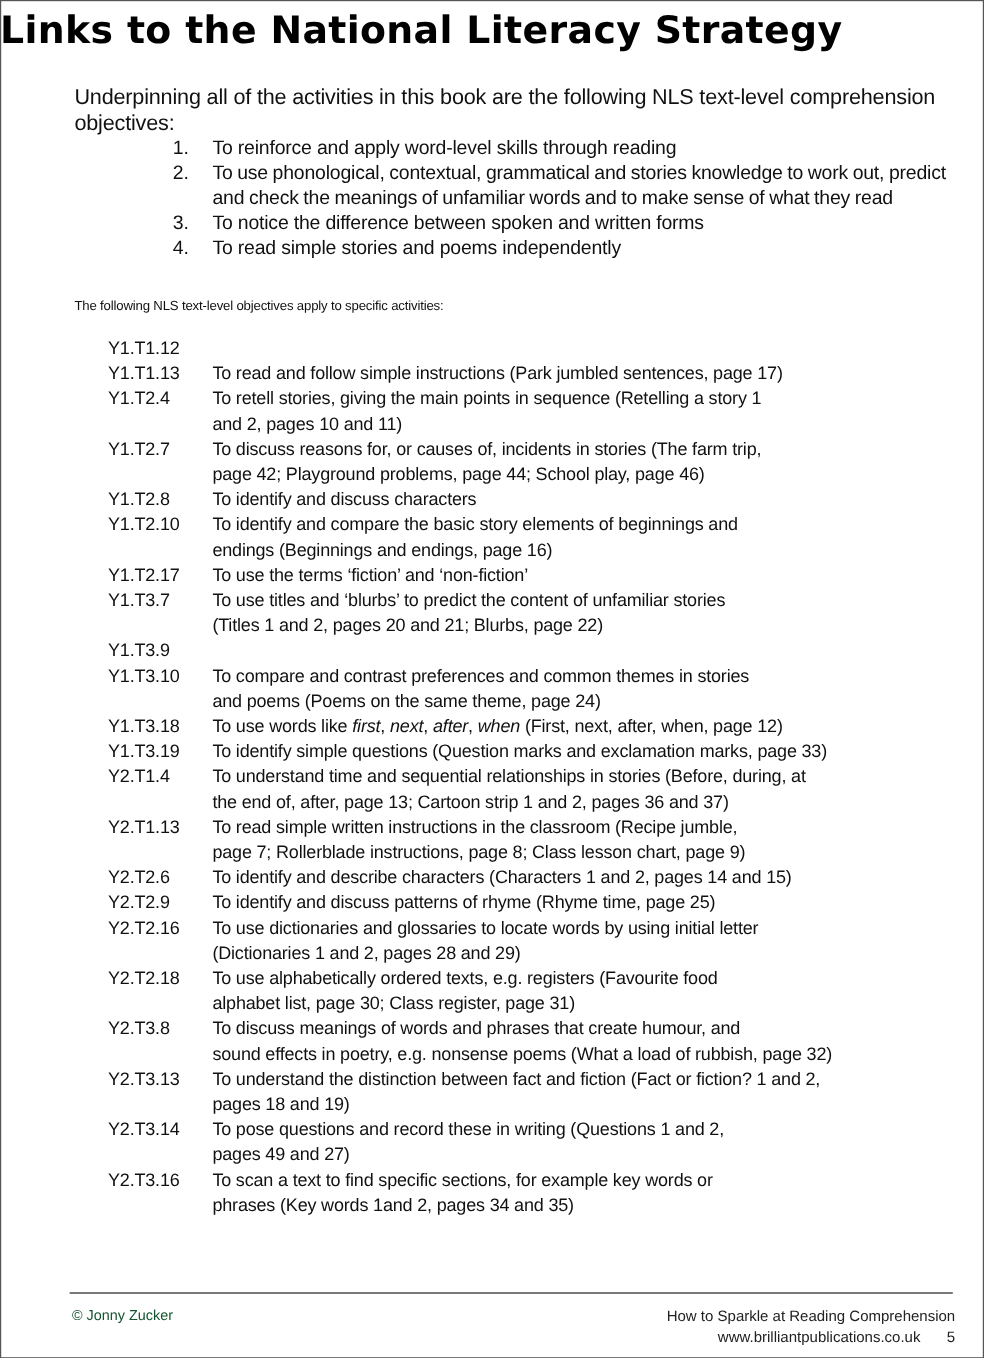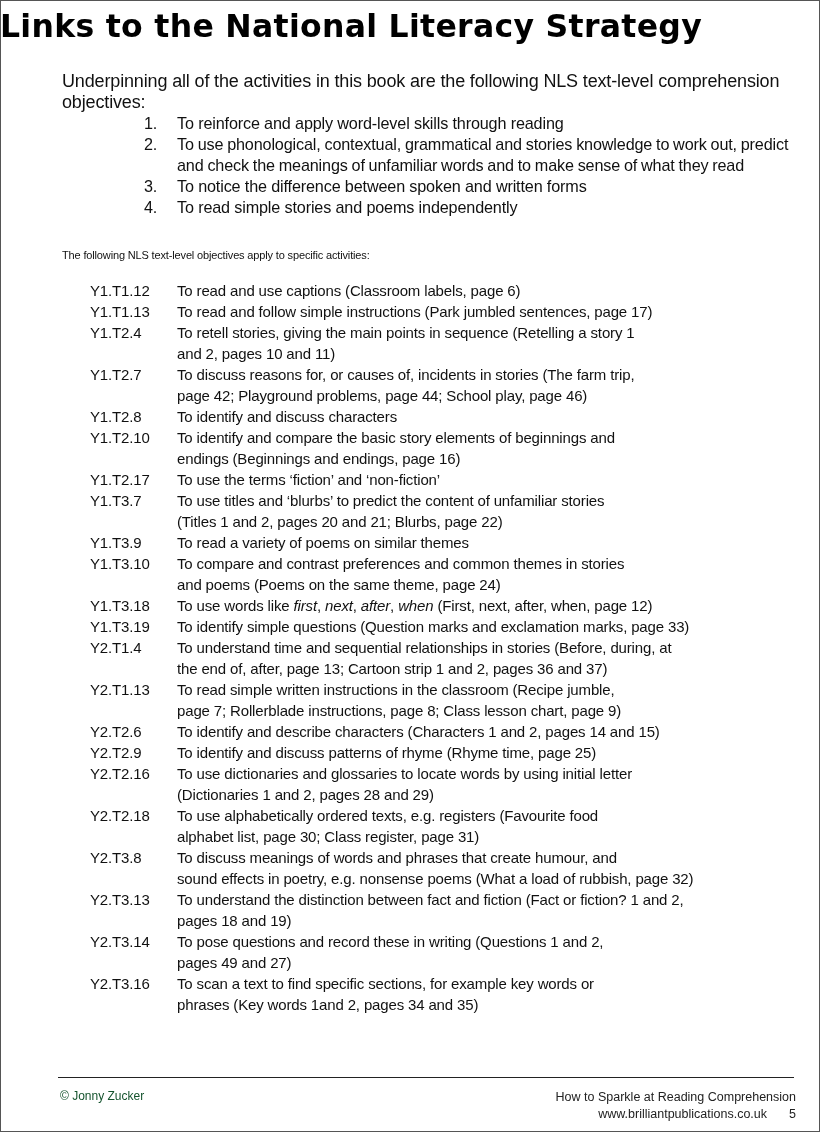--- a/index.html
+++ b/index.html
@@ -72,21 +72,20 @@
     <span class="n">4.</span>
     <span class="t">To read simple stories and poems independently</span>
   </div>
 </div>
 
 <p class="specific-intro" style="margin:0;">The following NLS text-level objectives apply to specific activities:</p>
 
 <div class="objlist" id="objlist">
     <div class="obj">
       <span class="code">Y1.T1.12</span>
-      <span class="desc">To read and use captions (Classroom labels, page 6)</span>
     </div>
     <div class="obj">
       <span class="code">Y1.T1.13</span>
       <span class="desc">To read and follow simple instructions (Park jumbled sentences, page 17)</span>
     </div>
     <div class="obj">
       <span class="code">Y1.T2.4</span>
       <span class="desc">To retell stories, giving the main points in sequence (Retelling a story 1
 and 2, pages 10 and 11)</span>
     </div>
@@ -108,21 +107,20 @@
       <span class="code">Y1.T2.17</span>
       <span class="desc">To use the terms ‘fiction’ and ‘non-fiction’</span>
     </div>
     <div class="obj">
       <span class="code">Y1.T3.7</span>
       <span class="desc">To use titles and ‘blurbs’ to predict the content of unfamiliar stories
 (Titles 1 and 2, pages 20 and 21; Blurbs, page 22)</span>
     </div>
     <div class="obj">
       <span class="code">Y1.T3.9</span>
-      <span class="desc">To read a variety of poems on similar themes</span>
     </div>
     <div class="obj">
       <span class="code">Y1.T3.10</span>
       <span class="desc">To compare and contrast preferences and common themes in stories
 and poems (Poems on the same theme, page 24)</span>
     </div>
     <div class="obj">
       <span class="code">Y1.T3.18</span>
       <span class="desc"><span>To use words like </span><em>first</em>, <em>next</em>, <em>after</em>, <em>when</em><span> (First, next, after, when, page 12)</span></span>
     </div>

